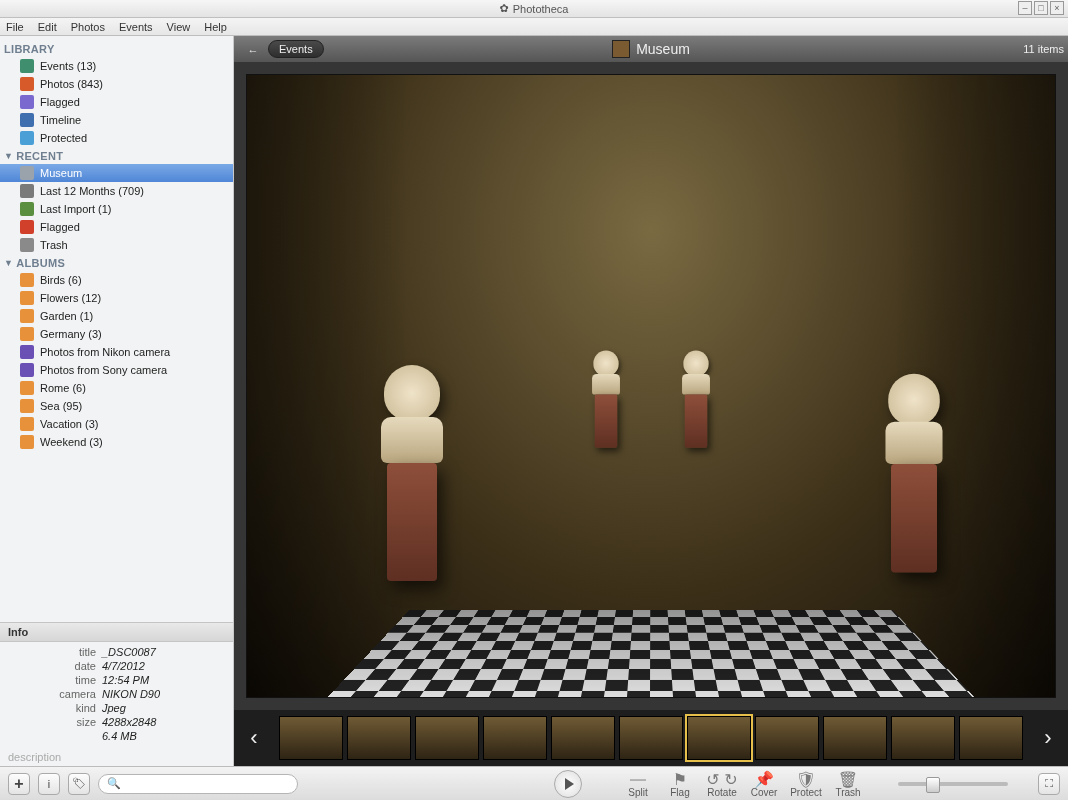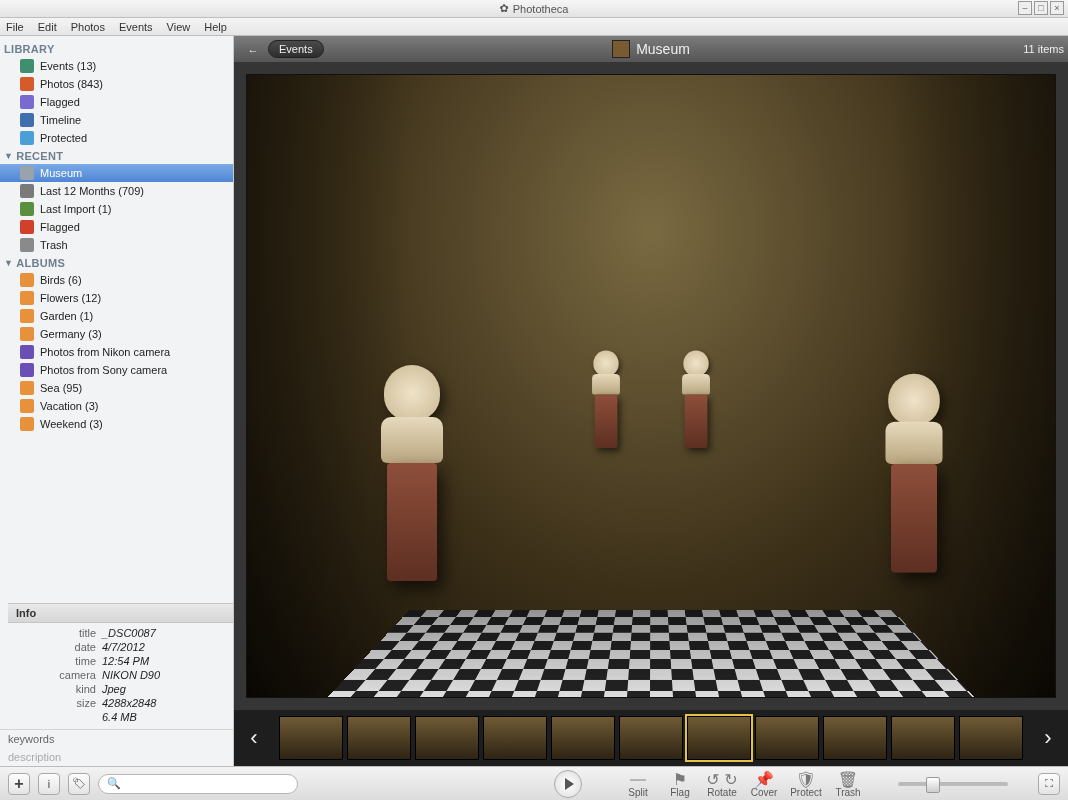--- a/index.html
+++ b/index.html
@@ -11,21 +11,21 @@
   .menubar { height: 18px; background: linear-gradient(#f4f4f4,#e6e6e6); border-bottom: 1px solid #bdbdbd; display: flex; align-items: center; padding: 0 6px; gap: 14px; color: #333; }
   .menubar span { cursor: default; }
   .main { display: flex; height: calc(800px - 18px - 18px - 34px); }
   .sidebar { width: 234px; background: #f2f3f4; border-right: 1px solid #c9c9c9; display: flex; flex-direction: column; }
   .tree { flex: 1; overflow: auto; padding-top: 4px; }
   .sec-head { display: flex; align-items: center; gap: 3px; color: #6f7f90; font-weight: bold; padding: 3px 6px 2px 4px; text-transform: uppercase; letter-spacing: .3px; }
   .sec-head .tri { font-size: 9px; }
   .item { display: flex; align-items: center; gap: 6px; padding: 2px 6px 2px 20px; color: #222; cursor: default; }
   .item.sel { background: linear-gradient(#7aa9e6,#4f86d6); color: #fff; }
   .ico { width: 14px; height: 14px; border-radius: 2px; display: inline-flex; align-items: center; justify-content: center; font-size: 10px; color: #fff; }
-  .infohead { background: linear-gradient(#e9e9e9,#d6d6d6); border-top: 1px solid #c5c5c5; border-bottom: 1px solid #c5c5c5; padding: 3px 8px; font-weight: bold; color: #333; margin-left: 8px; }
+  .infohead { background: linear-gradient(#e9e9e9,#d6d6d6); border-top: 1px solid #c5c5c5; border-bottom: 1px solid #c5c5c5; padding: 3px 8px; font-weight: bold; color: #333; }
   .infogrid { padding: 3px 8px 5px 8px; margin-left: 36px; }
   .infogrid .row { display: flex; gap: 6px; padding: 1px 0; }
   .infogrid .lab { width: 52px; text-align: right; color: #666; }
   .infogrid .val { color: #222; font-style: italic; }
   .kwhead { color: #666; padding: 3px 8px; border-top: 1px solid #d5d5d5; }
   .content { flex: 1; display: flex; flex-direction: column; background: #2a2a2a; }
   .chead { height: 26px; background: linear-gradient(#7b7b7b,#555); display: flex; align-items: center; padding: 0 10px; color: #eee; position: relative; }
   .chead .back { width: 18px; text-align: center; }
   .chead .crumb { background: linear-gradient(#4a4a4a,#2e2e2e); border: 1px solid #222; border-radius: 10px; padding: 2px 10px; margin-left: 6px; }
   .chead .center { position: absolute; left: 0; right: 0; display: flex; justify-content: center; align-items: center; gap: 6px; pointer-events: none; }
@@ -161,20 +161,24 @@
         <div class="item">
           <span class="ico" style="background: rgb(106, 79, 181);"></span>
           <span>Photos from Nikon camera</span>
         </div>
         <div class="item">
           <span class="ico" style="background: rgb(106, 79, 181);"></span>
           <span>Photos from Sony camera</span>
         </div>
         <div class="item">
           <span class="ico" style="background: rgb(231, 145, 58);"></span>
+          <span>Rome (6)</span>
+        </div>
+        <div class="item">
+          <span class="ico" style="background: rgb(231, 145, 58);"></span>
           <span>Sea (95)</span>
         </div>
         <div class="item">
           <span class="ico" style="background: rgb(231, 145, 58);"></span>
           <span>Vacation (3)</span>
         </div>
         <div class="item">
           <span class="ico" style="background: rgb(231, 145, 58);"></span>
           <span>Weekend (3)</span>
         </div>
@@ -204,21 +208,20 @@
         </div>
         <div class="row">
           <div class="lab">size</div>
           <div class="val">4288x2848</div>
         </div>
         <div class="row">
           <div class="lab"></div>
           <div class="val">6.4 MB</div>
         </div>
       </div>
-    <div class="kwhead">keywords</div>
     <div class="kwhead" style="color:#aaa;border-top:none">description</div>
   </div>
 
   <div class="content">
     <div class="chead">
       <div class="back">←</div>
       <div class="crumb">Events</div>
       <div class="center">
         <div class="thumb"></div>
         <span class="title">Museum</span>

